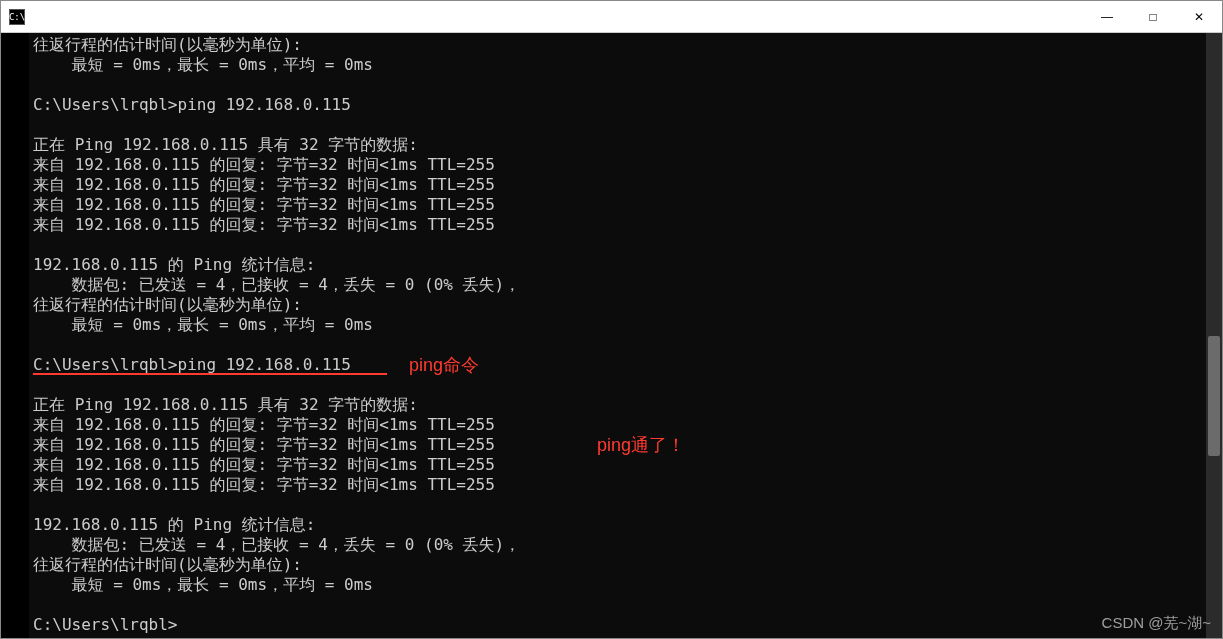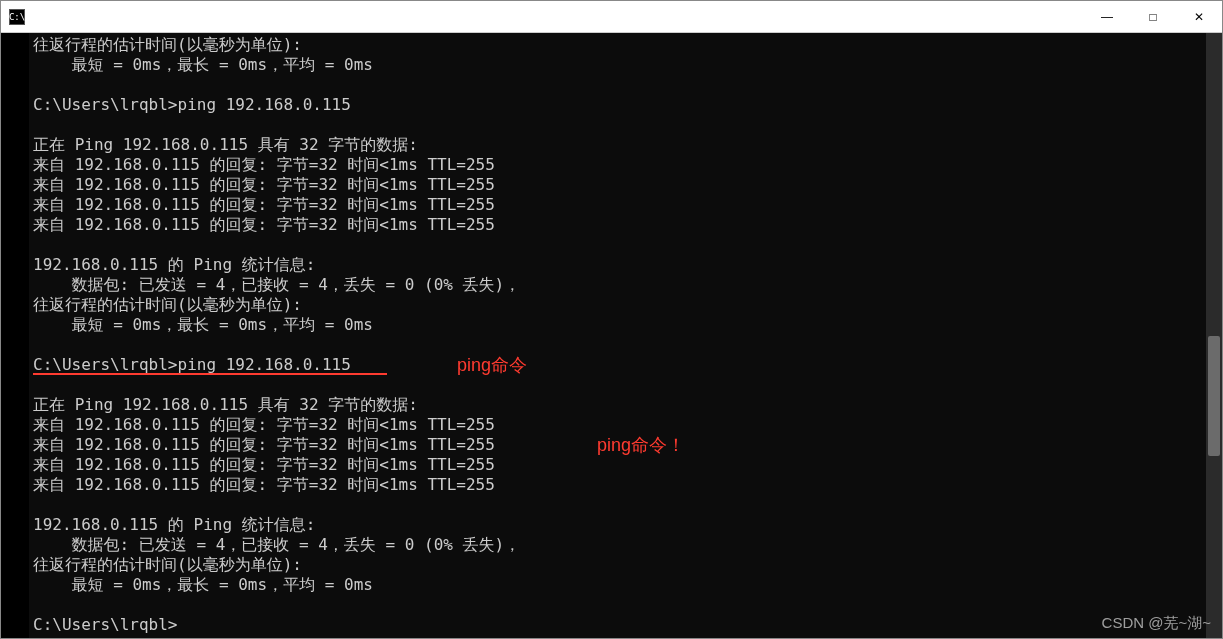--- a/index.html
+++ b/index.html
@@ -132,22 +132,22 @@
     <div class="win-controls">
       <div class="win-btn">—</div>
       <div class="win-btn">□</div>
       <div class="win-btn close">✕</div>
     </div>
   </div>
   <div class="terminal-wrap">
     <div class="terminal" id="terminal"><div>往返行程的估计时间(以毫秒为单位):</div><div>    最短 = 0ms，最长 = 0ms，平均 = 0ms</div><div>&nbsp;</div><div>C:\Users\lrqbl&gt;ping 192.168.0.115</div><div>&nbsp;</div><div>正在 Ping 192.168.0.115 具有 32 字节的数据:</div><div>来自 192.168.0.115 的回复: 字节=32 时间&lt;1ms TTL=255</div><div>来自 192.168.0.115 的回复: 字节=32 时间&lt;1ms TTL=255</div><div>来自 192.168.0.115 的回复: 字节=32 时间&lt;1ms TTL=255</div><div>来自 192.168.0.115 的回复: 字节=32 时间&lt;1ms TTL=255</div><div>&nbsp;</div><div>192.168.0.115 的 Ping 统计信息:</div><div>    数据包: 已发送 = 4，已接收 = 4，丢失 = 0 (0% 丢失)，</div><div>往返行程的估计时间(以毫秒为单位):</div><div>    最短 = 0ms，最长 = 0ms，平均 = 0ms</div><div>&nbsp;</div><div>C:\Users\lrqbl&gt;ping 192.168.0.115</div><div>&nbsp;</div><div>正在 Ping 192.168.0.115 具有 32 字节的数据:</div><div>来自 192.168.0.115 的回复: 字节=32 时间&lt;1ms TTL=255</div><div>来自 192.168.0.115 的回复: 字节=32 时间&lt;1ms TTL=255</div><div>来自 192.168.0.115 的回复: 字节=32 时间&lt;1ms TTL=255</div><div>来自 192.168.0.115 的回复: 字节=32 时间&lt;1ms TTL=255</div><div>&nbsp;</div><div>192.168.0.115 的 Ping 统计信息:</div><div>    数据包: 已发送 = 4，已接收 = 4，丢失 = 0 (0% 丢失)，</div><div>往返行程的估计时间(以毫秒为单位):</div><div>    最短 = 0ms，最长 = 0ms，平均 = 0ms</div><div>&nbsp;</div><div>C:\Users\lrqbl&gt;</div>
       
       <div class="underline-red" style="left:4px; top:340px; width:354px;"></div>
-      <div class="annotation" style="left:380px; top:322px;margin-left:48px;">ping命令</div>
-      <div class="annotation" style="left:568px; top:402px;">ping命令！</div>
+      <div class="annotation" style="left:380px; top:322px;">ping命令</div>
+      <div class="annotation" style="left:568px; top:402px;">ping通了！</div>
     </div>
     <div class="scrollbar">
       <div class="scroll-thumb"></div>
     </div>
   </div>
 </div>
 
 <div class="watermark">CSDN @芜~湖~</div>
 
 </body></html>

